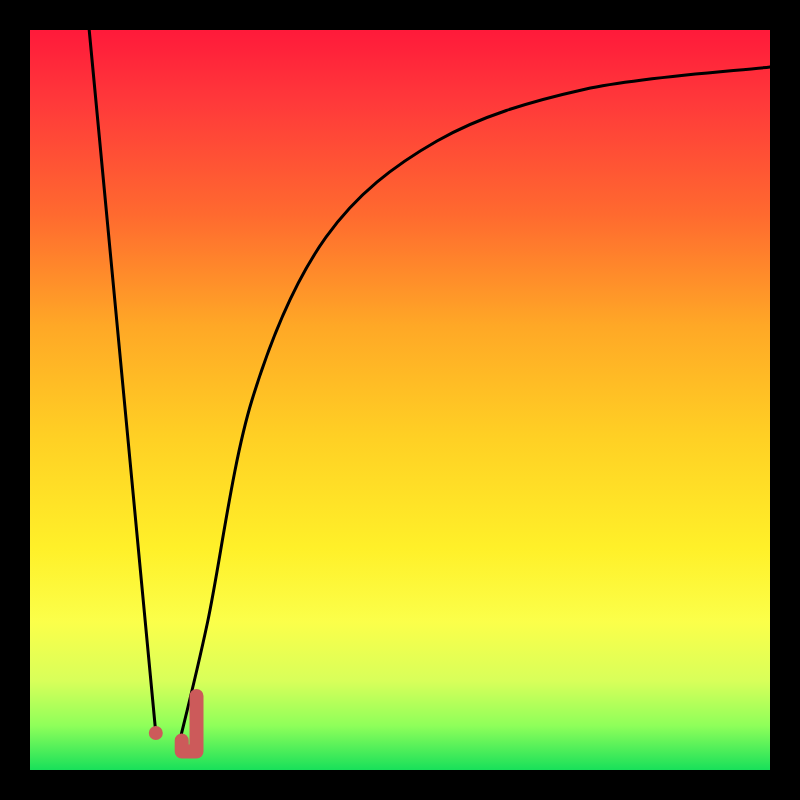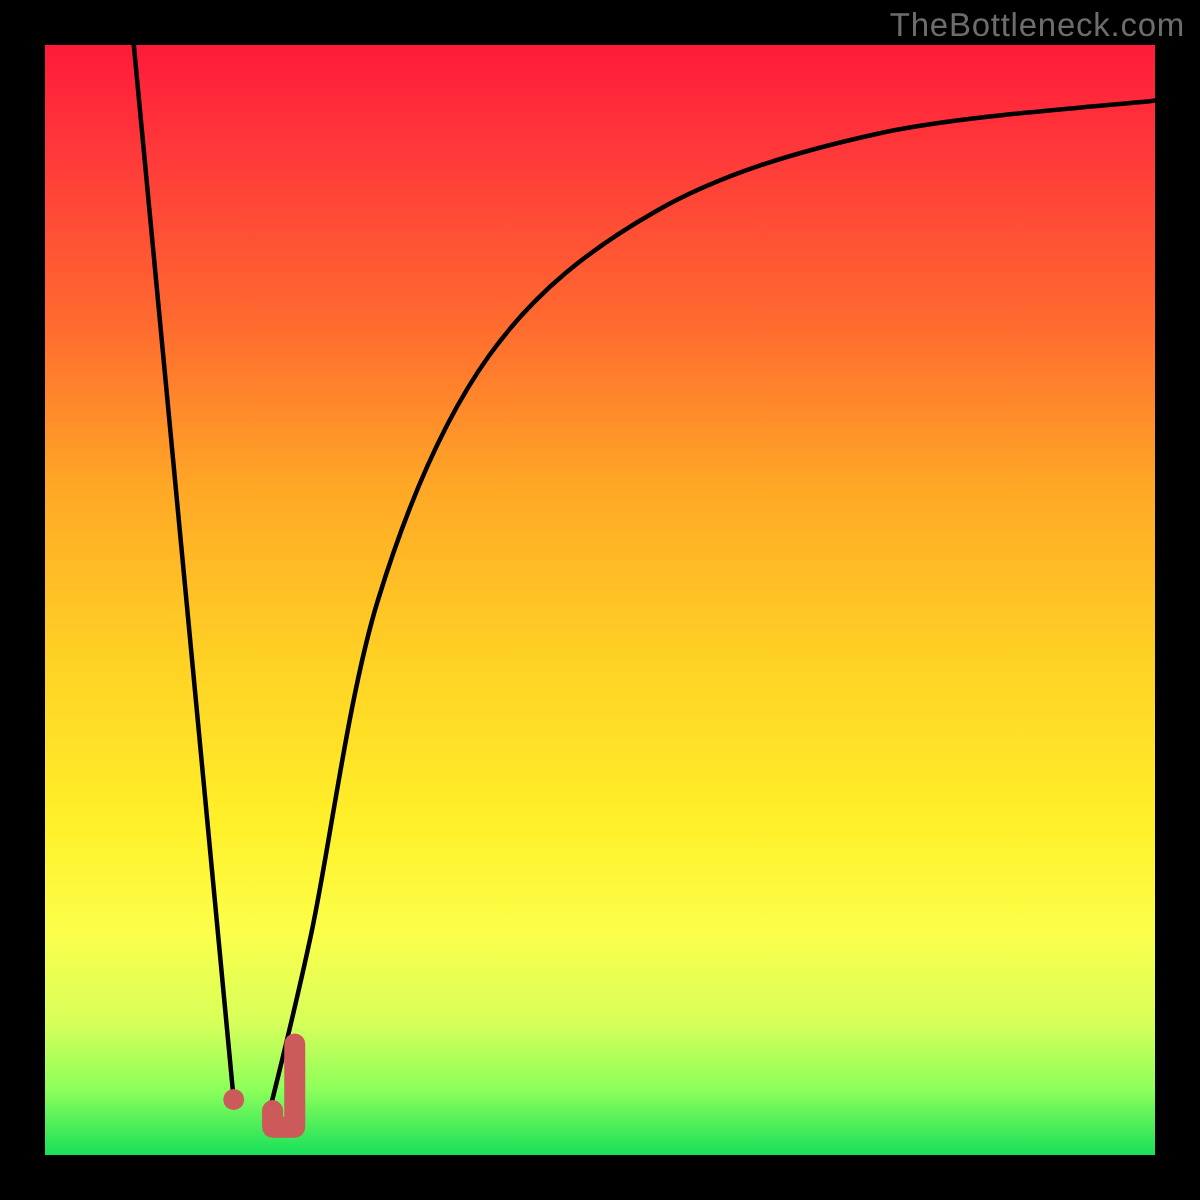--- a/index.html
+++ b/index.html
@@ -61,14 +61,13 @@
 
 <div class="frame">
   <div class="plot">
     <svg class="curves" viewBox="0 0 740 740" preserveAspectRatio="none">
       <path d="M59.2 0 L125.80000000000001 703 " fill="none" stroke="#000000" stroke-width="3" stroke-linecap="round" id="p-left"></path>
       <path d="M 148 717.8 C 152.93333333333334 696.8333333333333, 165.26666666666665 649.9666666666667, 177.6 592 C 189.93333333333334 534.0333333333333, 202.26666666666665 434.1333333333333, 222 370 C 241.73333333333335 305.8666666666667, 265.16666666666663 250.3666666666667, 296 207.20000000000005 C 326.83333333333337 164.0333333333334, 363.83333333333337 135.66666666666669, 407.00000000000006 111 C 450.16666666666674 86.33333333333331, 499.5 71.53333333333326, 555 59.19999999999993 C 610.5 46.866666666666596, 709.1666666666666 40.69999999999999, 740 37 " fill="none" stroke="#000000" stroke-width="3" stroke-linecap="round" id="p-right"></path>
       <path d="M151.7 710.4 L151.7 721.5 L166.5 721.5 L166.5 666 " fill="none" stroke="#cc5a5a" stroke-width="14" stroke-linecap="round" stroke-linejoin="round" id="p-tick"></path>
       <circle cx="125.80000000000001" cy="703" r="7" fill="#cc5a5a" id="p-marker"></circle>
     </svg>
   </div>
-  <div class="watermark">TheBottleneck.com</div>
 </div>
 
 </body></html>

